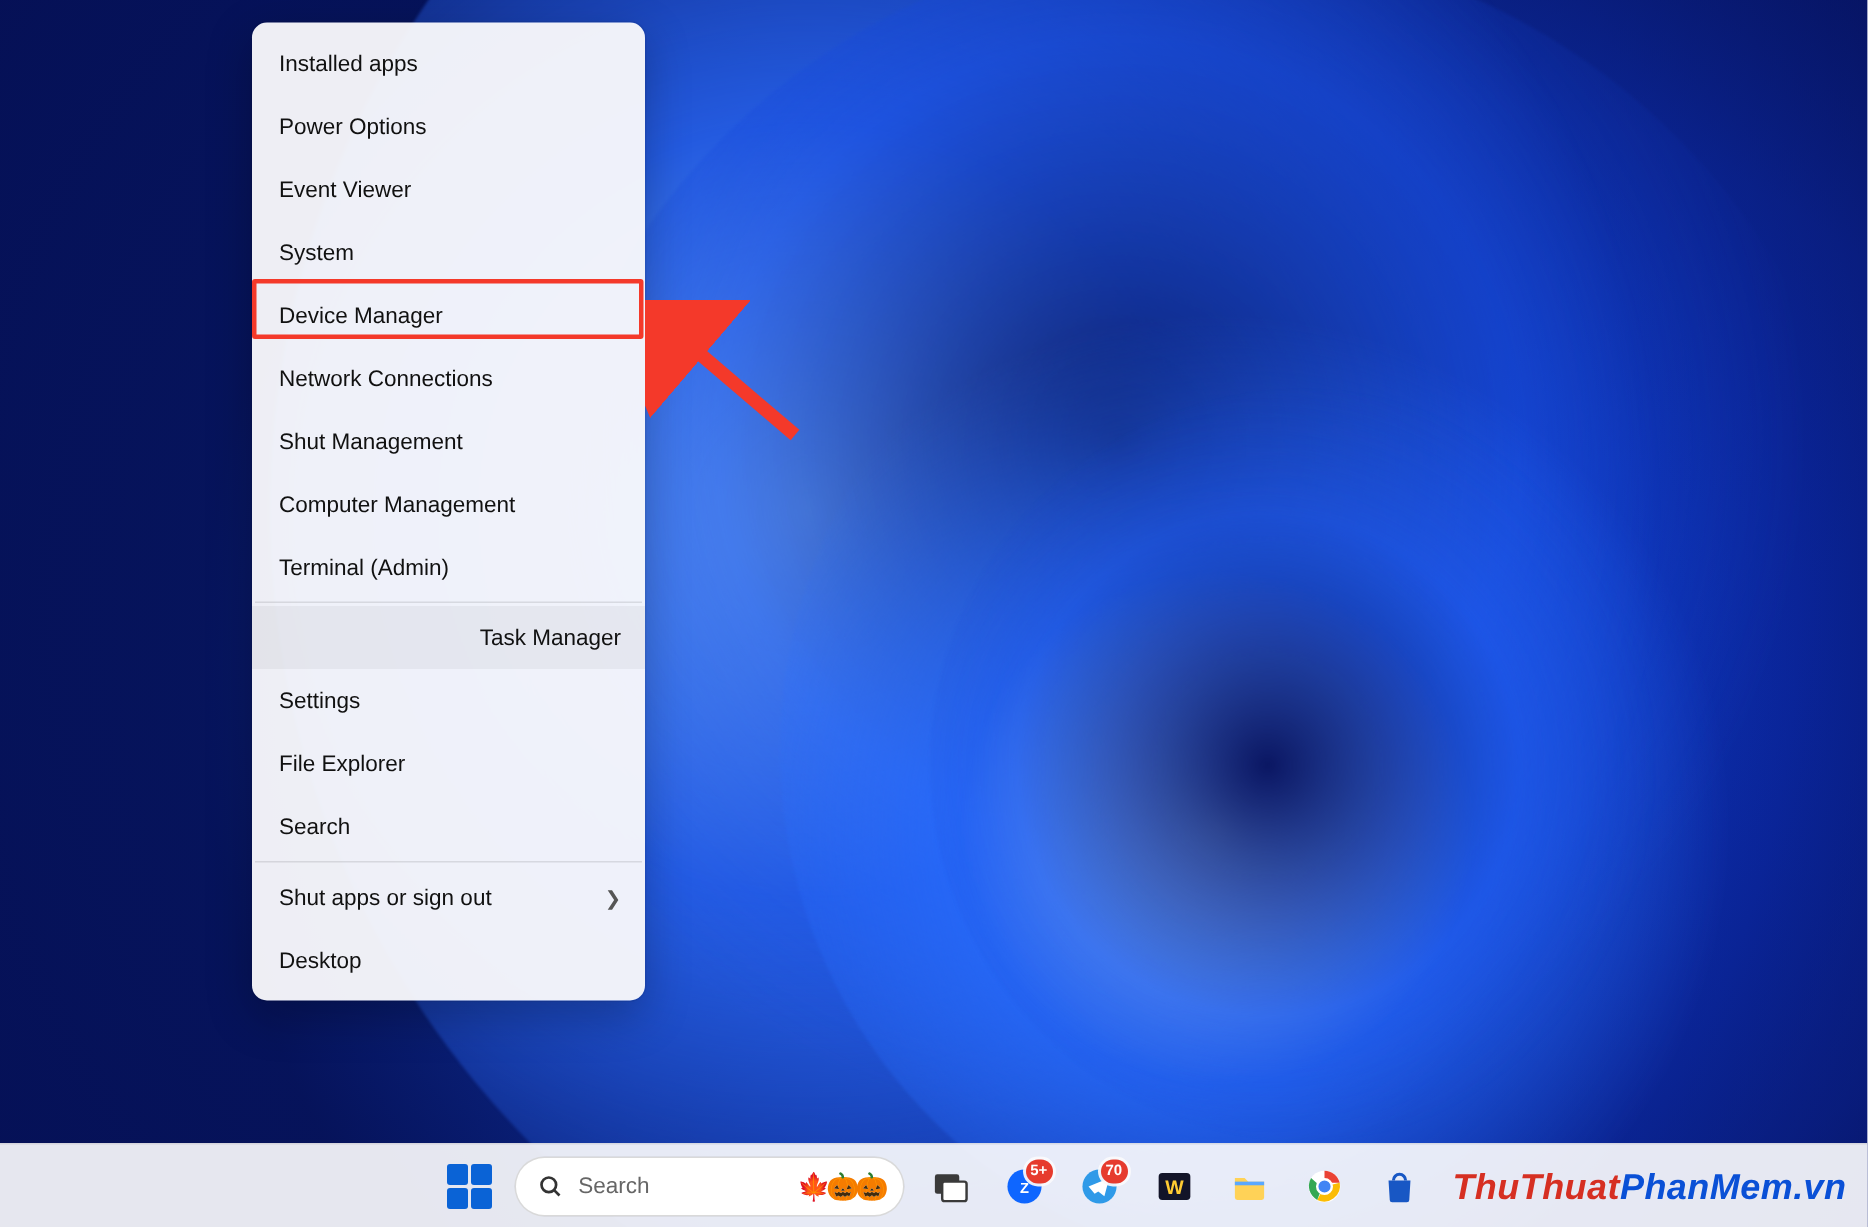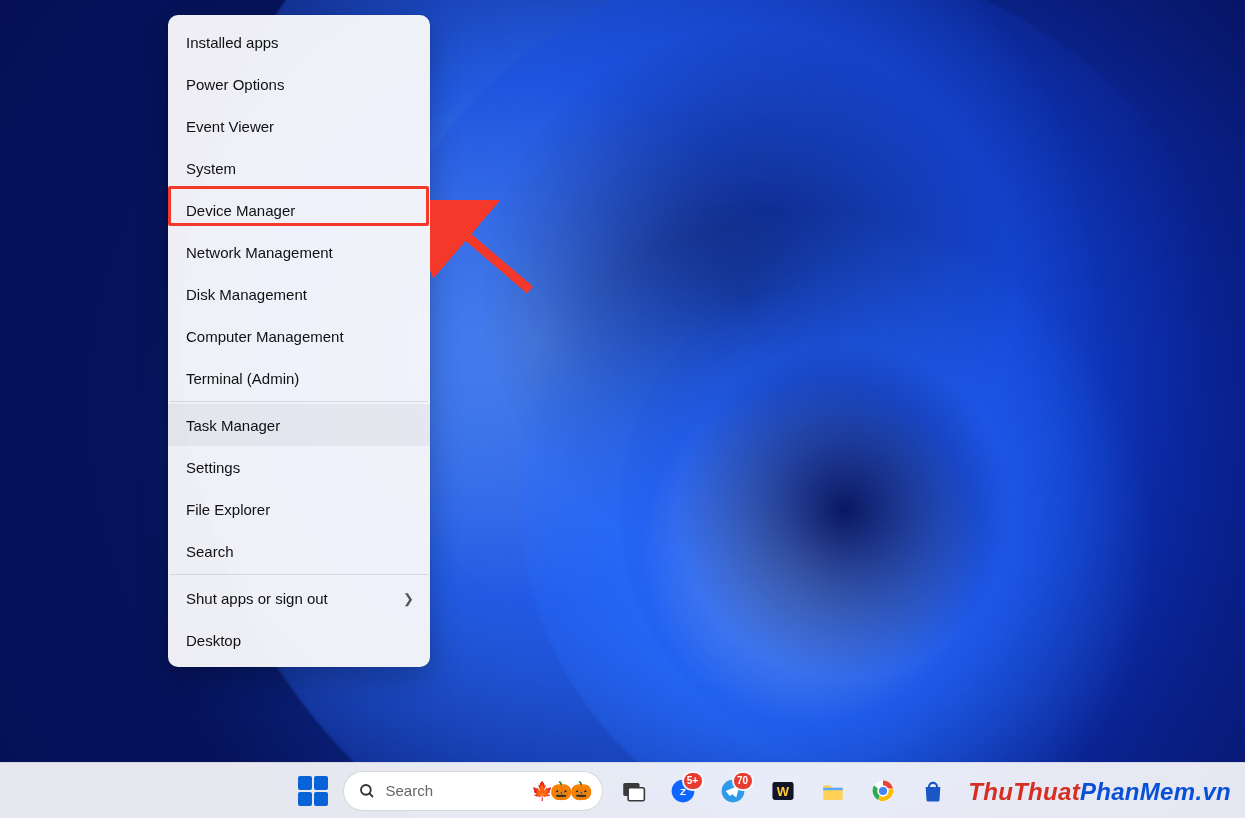--- a/index.html
+++ b/index.html
@@ -35,21 +35,21 @@
     padding: 6px 0;
   }
   .menu-item {
     display: flex; align-items: center; justify-content: space-between;
     height: 42px;
     padding: 0 16px 0 18px;
     font-size: 15px;
     color: #111;
     cursor: default;
   }
-  .menu-item.hover { background: rgba(0,0,0,0.045); }
+  .menu-item.hover { background: rgba(0,0,0,0.045); justify-content: flex-end; }
   .menu-sep { height: 1px; background: rgba(0,0,0,0.10); margin: 2px 2px; }
   .chevron { font-size: 13px; color: #555; }
   .highlight-red {
     position: absolute;
     border: 3px solid #f4392a;
     border-radius: 2px;
     pointer-events: none;
   }
   .arrow-annot { position:absolute; pointer-events:none; }
 
@@ -123,24 +123,24 @@
     <div class="menu-item">
         <span>Event Viewer</span>
       </div>
     <div class="menu-item">
         <span>System</span>
       </div>
     <div class="menu-item">
         <span>Device Manager</span>
       </div>
     <div class="menu-item">
-        <span>Network Management</span>
-      </div>
-    <div class="menu-item">
-        <span>Disk Management</span>
+        <span>Network Connections</span>
+      </div>
+    <div class="menu-item">
+        <span>Shut Management</span>
       </div>
     <div class="menu-item">
         <span>Computer Management</span>
       </div>
     <div class="menu-item">
         <span>Terminal (Admin)</span>
       </div>
     <div class="menu-sep"></div>
     <div class="menu-item hover">
         <span>Task Manager</span>

